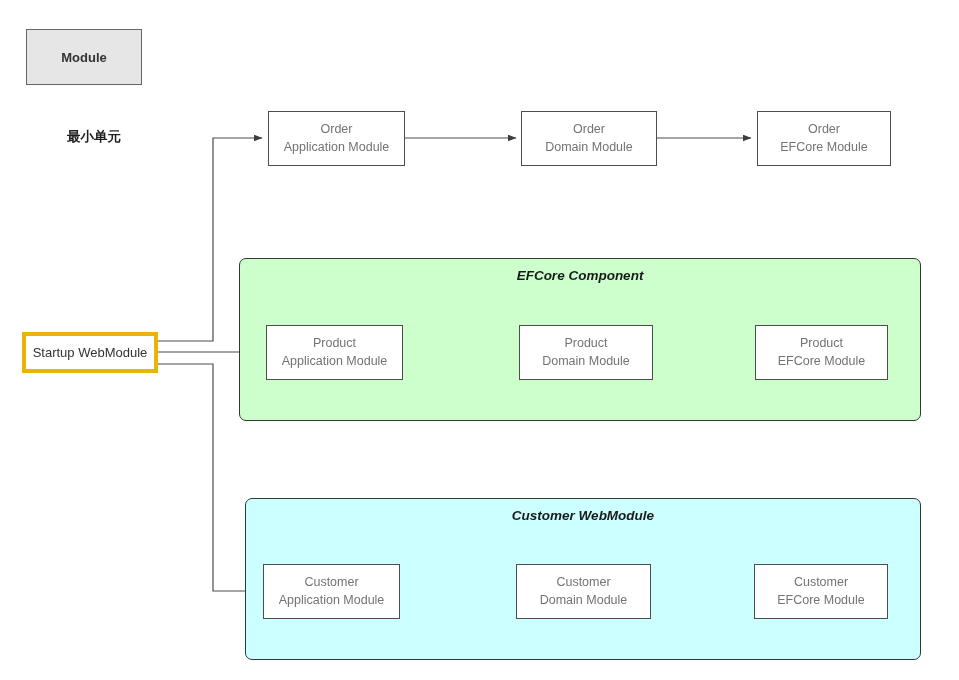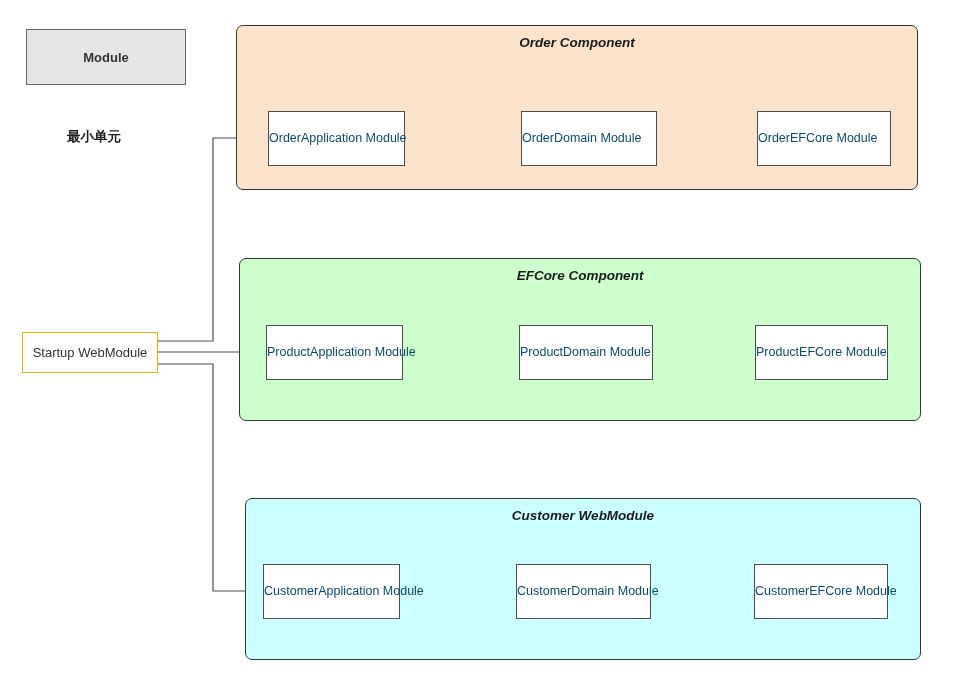--- a/index.html
+++ b/index.html
@@ -28,21 +28,21 @@
     width: 959px;
     height: 680px;
     pointer-events: none;
   }
 
   
   .legend-box {
     position: absolute;
     left: 26px;
     top: 29px;
-    width: 160px;
+    width: 116px;
     height: 56px;
     background: #e6e6e6;
     border: 1px solid #666666;
     box-sizing: border-box;
     display: flex;
     align-items: center;
     justify-content: center;
     font-size: 13px;
     font-weight: bold;
     color: #333333;
@@ -61,21 +61,21 @@
   }
 
   
   .startup-box {
     position: absolute;
     left: 22px;
     top: 332px;
     width: 136px;
     height: 41px;
     background: #ffffff;
-    border: 1px solid #eab308;
+    border: 4px solid #eab308;
     box-sizing: border-box;
     display: flex;
     align-items: center;
     justify-content: center;
     font-size: 13px;
     color: #333333;
   }
 
   
   .panel {
@@ -100,25 +100,26 @@
   .panel-product  { left: 239px; top: 258px; width: 682px; height: 163px; background: #ccffcc; }
   .panel-customer { left: 245px; top: 498px; width: 676px; height: 162px; background: #ccffff; }
 
   
   .mod-box {
     position: absolute;
     background: #ffffff;
     border: 1px solid #4d4d4d;
     box-sizing: border-box;
     display: flex;
-    flex-direction: row;
+    flex-direction: column;
     align-items: center;
+    justify-content: center;
     font-size: 12.5px;
     line-height: 1.42;
-    color: #0c4a6e;
+    color: #737373;
     text-align: center;
   }
   .mod-box span { display: block; white-space: nowrap; }
 </style>
 </head>
 <body>
 
 <div id="canvas">
 
   <svg id="wires" viewBox="0 0 959 680" width="959" height="680">
@@ -148,23 +149,20 @@
 
   <div class="legend-box">
     <span>Module</span>
   </div>
   <div class="legend-caption">最小单元</div>
 
   <div class="startup-box">
     <span>Startup WebModule</span>
   </div>
 
-  <div class="panel panel-order">
-    <div class="panel-title">Order Component</div>
-  </div>
   <div class="mod-box" style="left:268px; top:111px; width:137px; height:55px;">
     <span>Order</span>
     <span>Application Module</span>
   </div>
   <div class="mod-box" style="left:521px; top:111px; width:136px; height:55px;">
     <span>Order</span>
     <span>Domain Module</span>
   </div>
   <div class="mod-box" style="left:757px; top:111px; width:134px; height:55px;">
     <span>Order</span>

